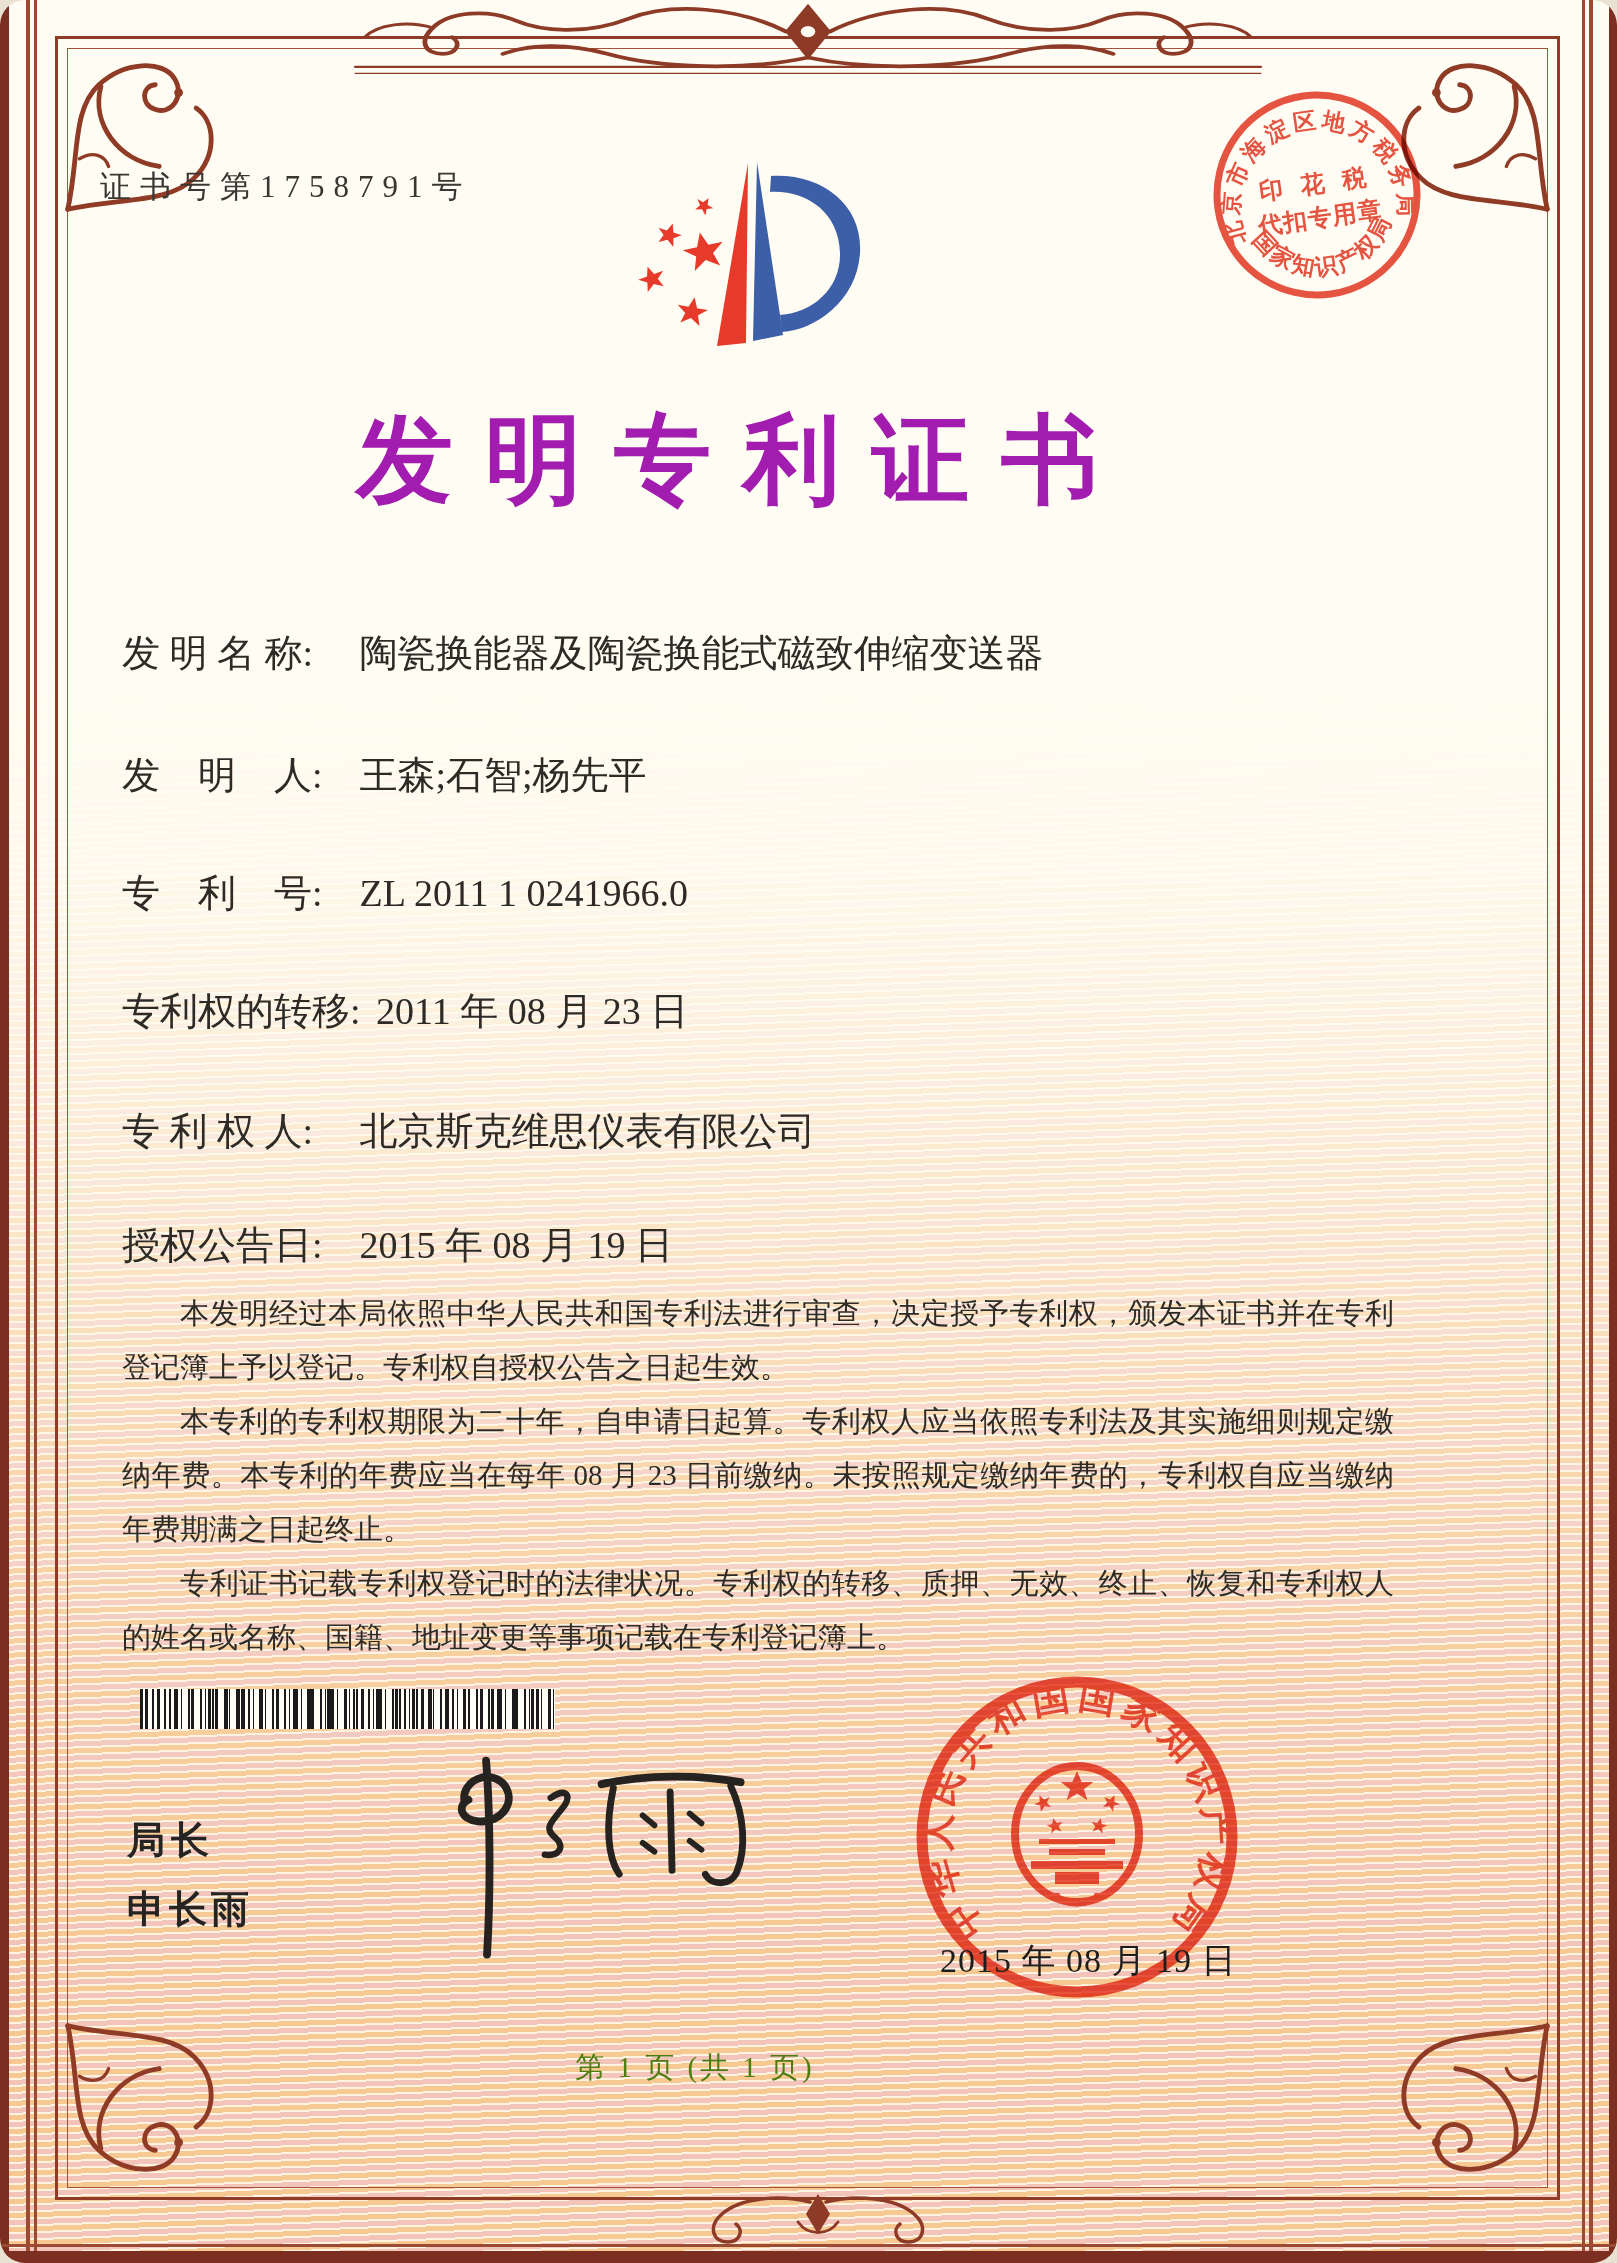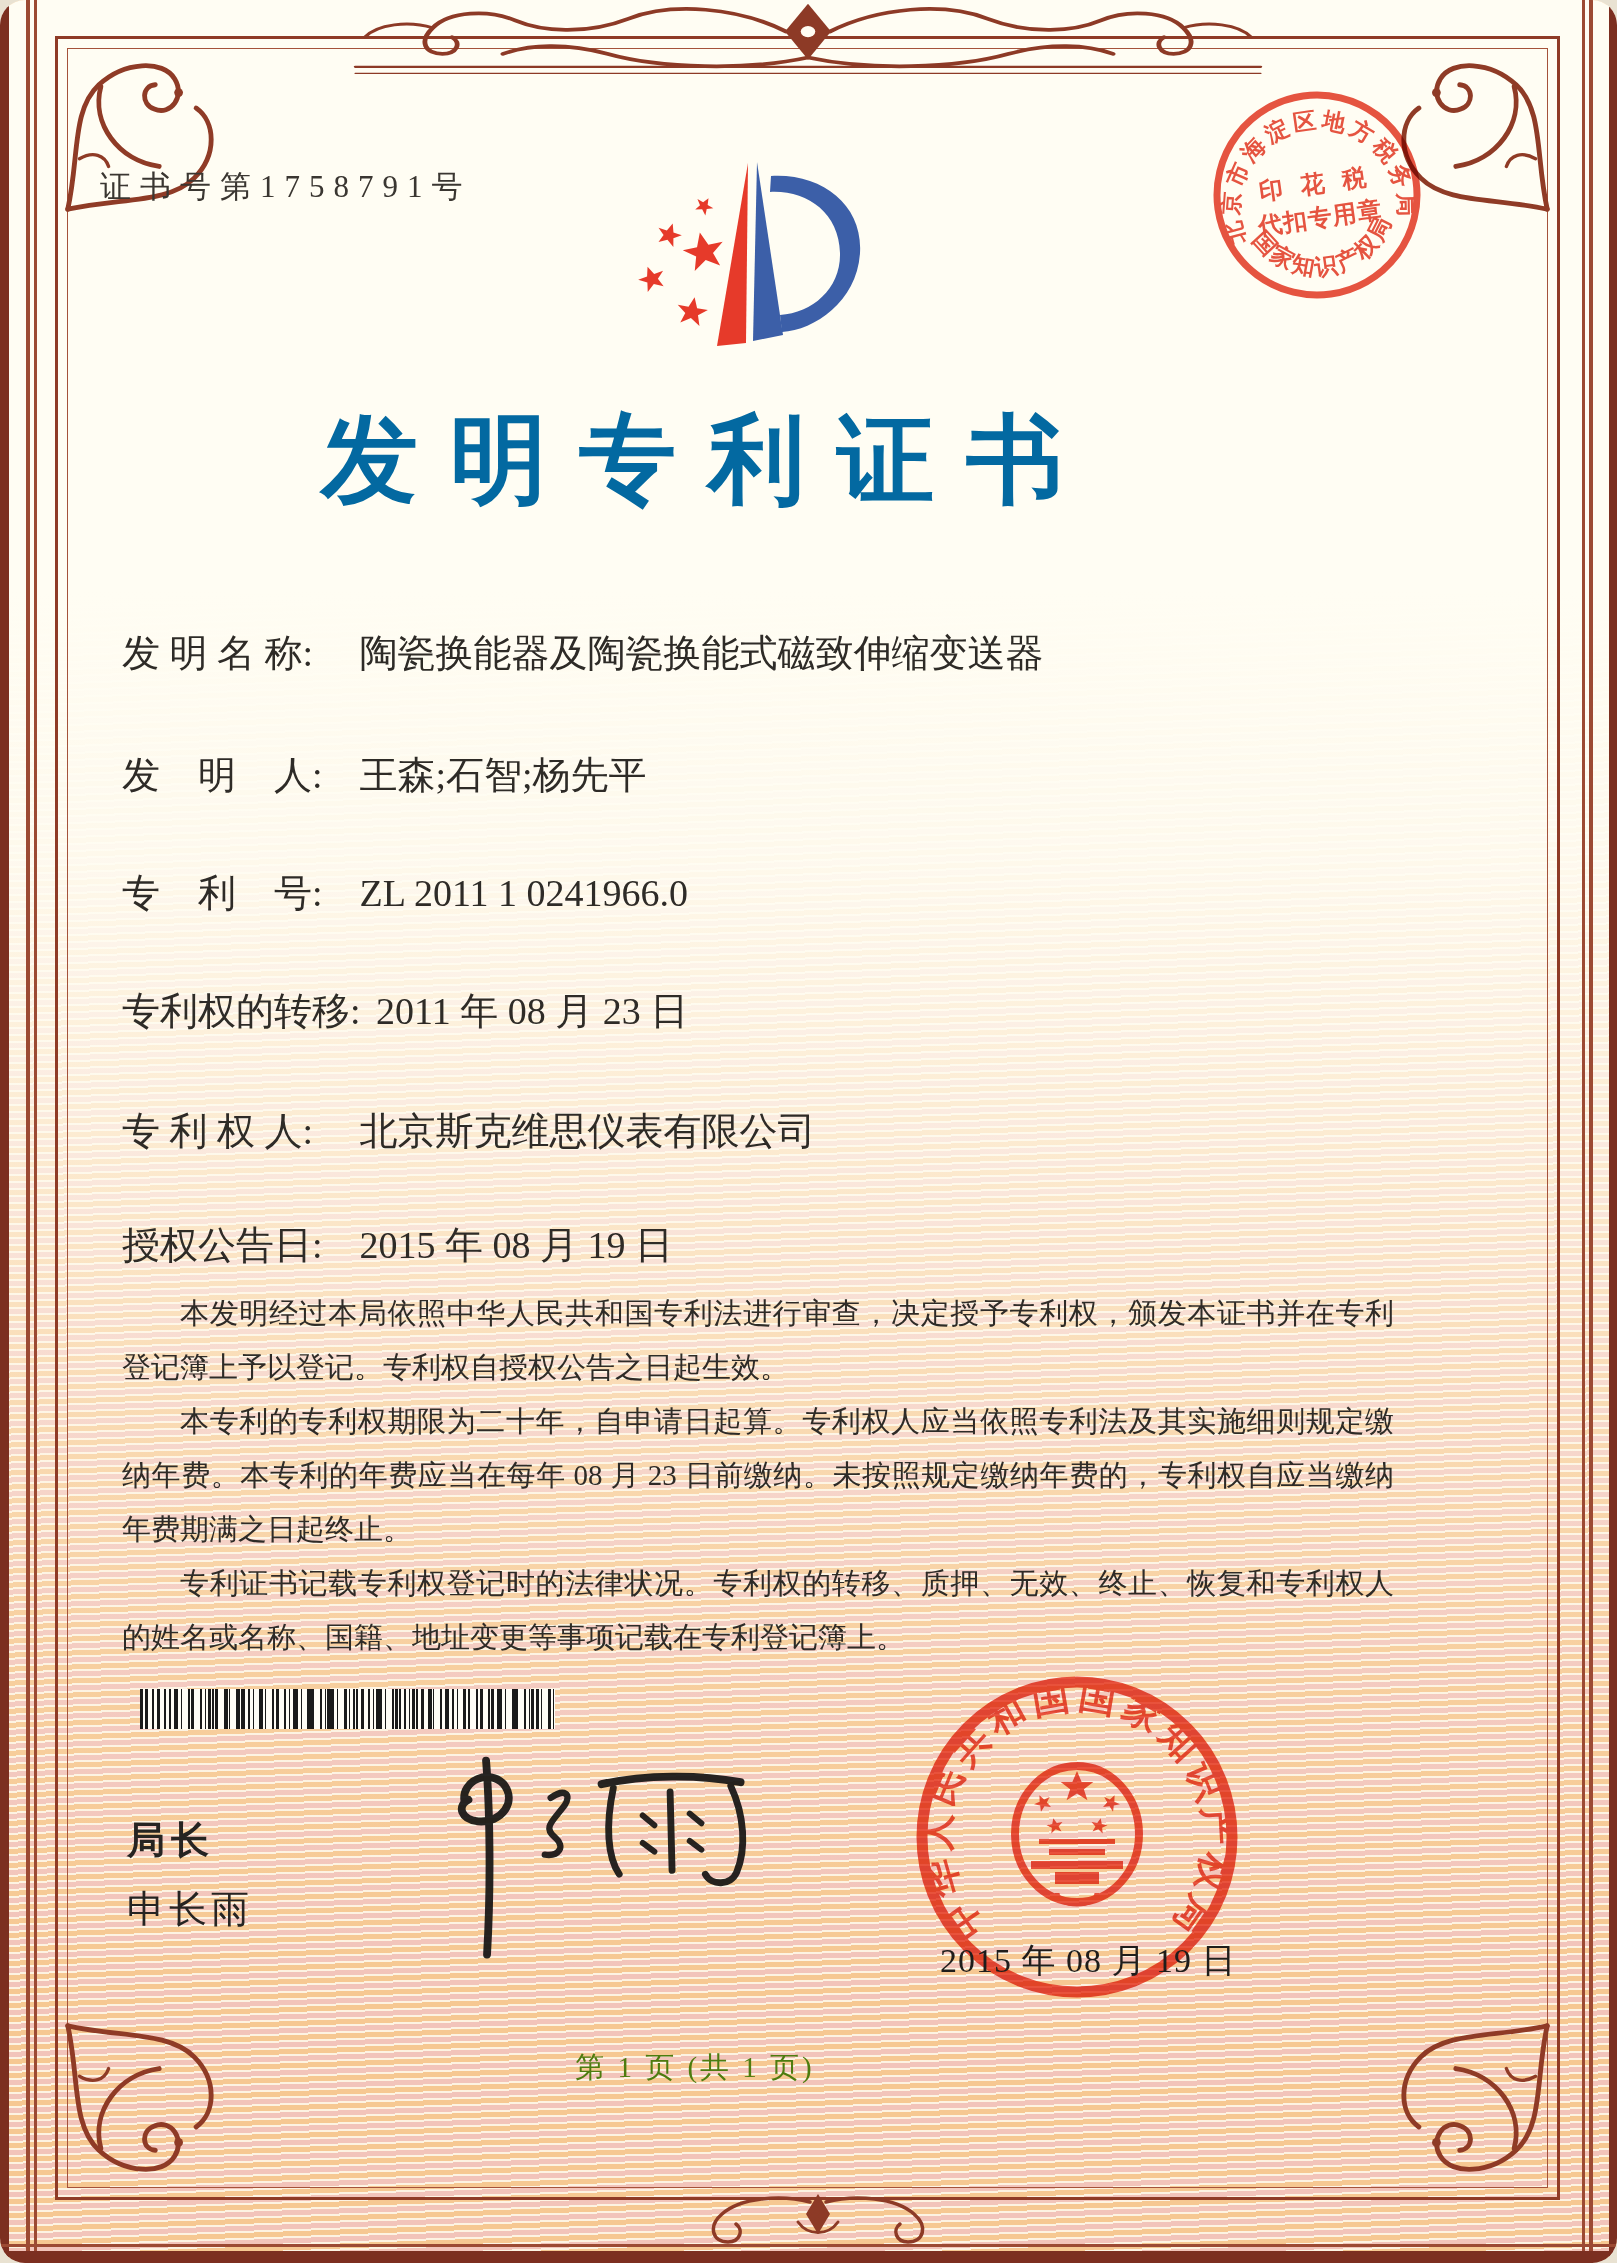--- a/index.html
+++ b/index.html
@@ -44,43 +44,43 @@
   .corner.tl{left:60px;top:42px;}
   .corner.tr{right:62px;top:42px;transform:scaleX(-1);}
   .corner.bl{left:60px;bottom:70px;transform:scaleY(-1);}
   .corner.br{right:62px;bottom:70px;transform:scale(-1,-1);}
   .top-ornament{position:absolute;left:348px;top:0;width:920px;height:78px;z-index:2;}
   .bottom-ornament{position:absolute;left:688px;top:2192px;width:260px;height:64px;z-index:2;}
   
   .cert-no{position:absolute;left:100px;top:166px;font-size:31px;letter-spacing:9px;color:#3a3631;z-index:2;}
   .logo{position:absolute;left:630px;top:148px;width:260px;height:232px;z-index:2;}
   .tax-stamp{position:absolute;left:1210px;top:88px;width:214px;height:214px;z-index:4;opacity:.92;mix-blend-mode:multiply;}
-  .title{position:absolute;left:293px;top:396px;width:830px;text-align:center;
-    font-size:97px;font-weight:600;letter-spacing:32px;color:#0369a1;z-index:2;}
+  .title{position:absolute;left:300px;top:396px;width:830px;text-align:right;
+    font-size:97px;font-weight:600;letter-spacing:32px;color:#a21caf;z-index:2;}
   
   .field{position:absolute;left:122px;font-size:38px;white-space:nowrap;z-index:2;color:#2e2b27;}
   .field .lab{display:inline-block;min-width:222px;}
   .field .val{margin-left:6px;}
   .f0{top:628px}.f1{top:750px}.f2{top:868px}.f3{top:986px}.f4{top:1106px}.f5{top:1220px}
   
   .paras{position:absolute;left:122px;top:1286px;width:1272px;z-index:2;
     font-size:29px;line-height:54px;text-align:justify;color:#2e2b27;}
   .paras p{margin:0;text-indent:2em;}
   
   .barcode{position:absolute;left:140px;top:1689px;width:415px;height:40px;z-index:2;
     background-color:#fffdf6;
     background-image:
       repeating-linear-gradient(90deg,#1a1a1a 0 2px,transparent 2px 5px,#1a1a1a 5px 6px,transparent 6px 12px),
       repeating-linear-gradient(90deg,#1a1a1a 0 3px,transparent 3px 17px),
       repeating-linear-gradient(90deg,transparent 0 6px,#1a1a1a 6px 8px,transparent 8px 23px);
   }
   .director-role{position:absolute;left:127px;top:1815px;font-size:38px;letter-spacing:6px;
     font-family:"Liberation Sans","DejaVu Sans",sans-serif;font-weight:700;color:#262422;z-index:2;}
   .director-name{position:absolute;left:127px;top:1884px;font-size:38px;letter-spacing:4px;
-    font-family:"Liberation Sans","DejaVu Sans",sans-serif;font-weight:400;color:#262422;z-index:2;}
+    font-family:"Liberation Sans","DejaVu Sans",sans-serif;font-weight:700;color:#262422;z-index:2;}
   .signature{position:absolute;left:396px;top:1750px;width:372px;height:222px;z-index:2;}
   .seal{position:absolute;left:909px;top:1669px;width:336px;height:336px;z-index:3;opacity:.9;mix-blend-mode:multiply;}
   .seal-date{position:absolute;left:940px;top:1938px;font-size:34px;letter-spacing:1px;color:#1f1d1b;z-index:4;white-space:nowrap;}
   .footer{position:absolute;left:560px;top:2048px;width:270px;text-align:center;
     font-size:29px;letter-spacing:3px;color:#4d7c0f;z-index:2;white-space:nowrap;}
 </style>
 </head>
 <body>
 
 <div class="page">

